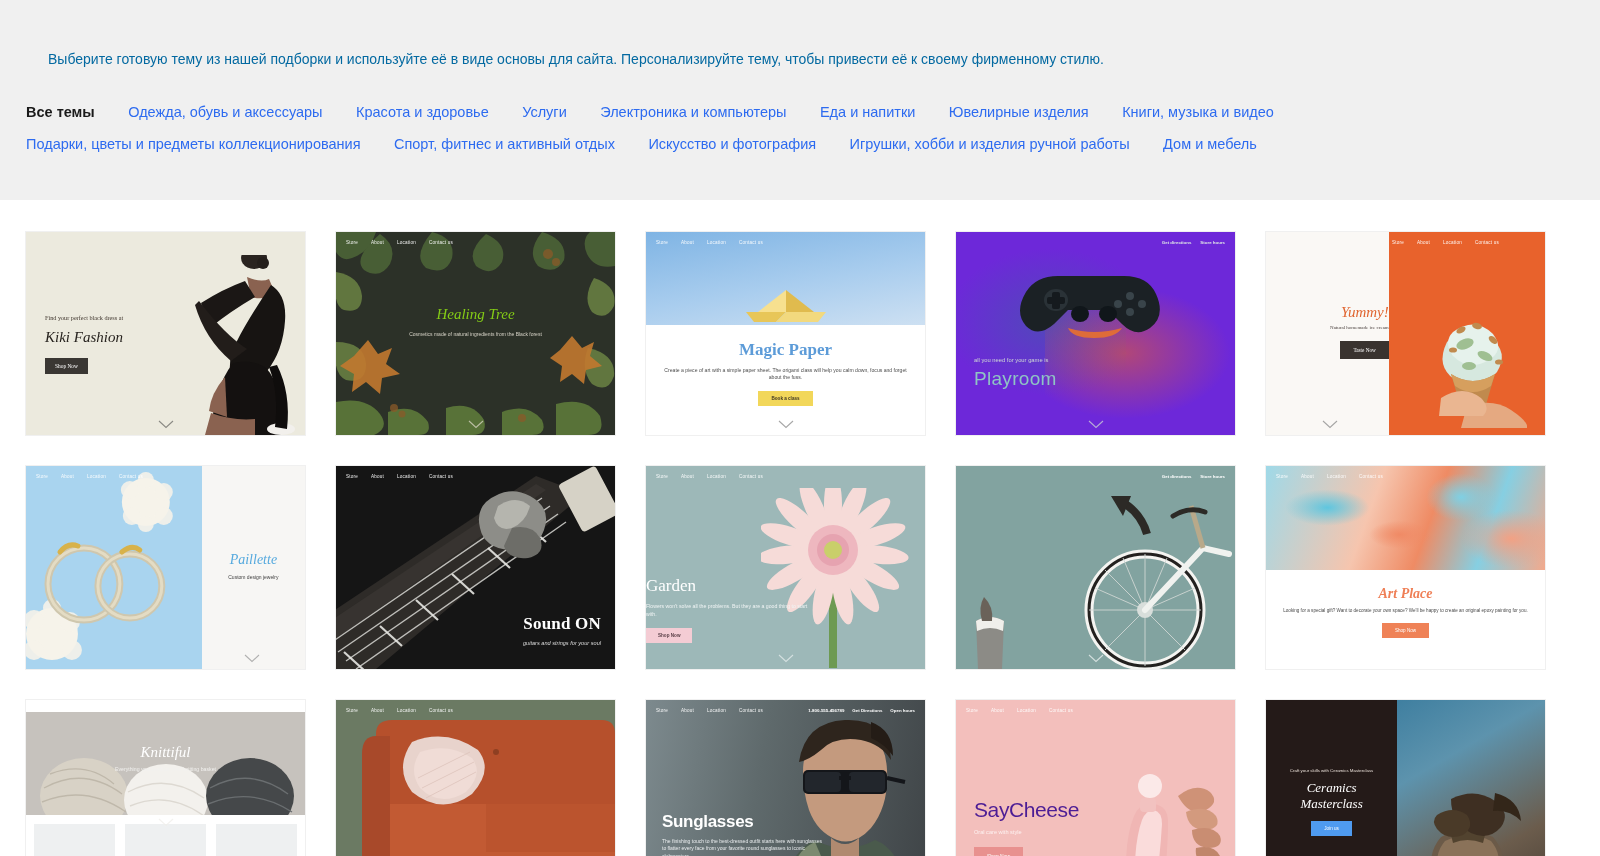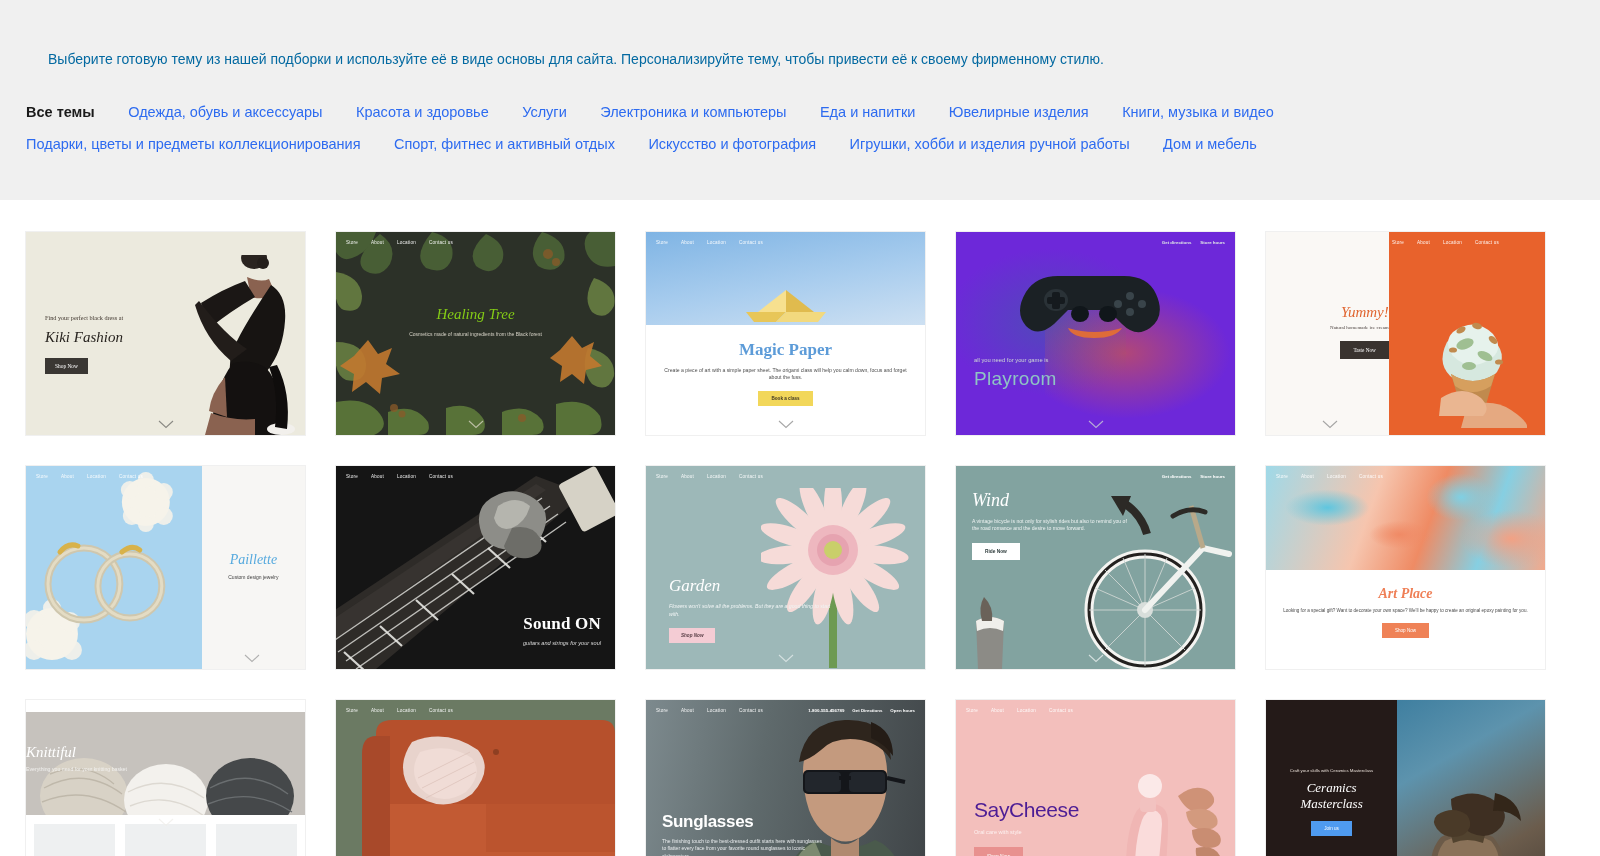--- a/index.html
+++ b/index.html
@@ -206,21 +206,21 @@
   .c-sound .txt { position: absolute; right: 14px; bottom: 22px; text-align: right; }
   .c-sound .pv-title {
     font-size: 17px; color: #fff; font-family: "Liberation Serif", serif;
     letter-spacing: .2px;
   }
   .c-sound .pv-sub { font-size: 5.6px; color: #ddd; margin-top: 5px; font-style: italic; }
 
   
   .c-gard { background: #9db8b8; }
   .c-gard .flower { position: absolute; right: 14px; top: 22px; width: 150px; height: 180px; }
-  .c-gard .txt { position: absolute; left: 23px; top: 110px; width: 168px; font-style: italic; }
+  .c-gard .txt { position: absolute; left: 0; top: 110px; width: 168px; }
   .c-gard .pv-title {
     font-size: 17px; color: #fff; font-family: "Liberation Serif", serif; font-weight: normal;
   }
   .c-gard .pv-sub { font-size: 5.2px; color: #f0f4f4; margin-top: 7px; }
   .c-gard .btn {
     margin-top: 10px; display: inline-block; background: #f4ccd4; color: #5b4048;
     font-size: 4.6px; font-weight: bold; padding: 5px 12px;
   }
 
   
@@ -260,21 +260,21 @@
     font-size: 4.6px; padding: 5px 13px;
   }
 
   
   .c-knit { background: #fff; }
   .c-knit .hero {
     position: absolute; top: 12px; left: 0; right: 0; height: 103px;
     background: linear-gradient(160deg,#cfcbc6 0%,#bdb9b4 60%,#aeaaa4 100%);
     overflow: hidden;
   }
-  .c-knit .txt { position: absolute; left: 0; right: 0; top: 44px; text-align: left; }
+  .c-knit .txt { position: absolute; left: 0; right: 0; top: 44px; text-align: center; }
   .c-knit .pv-title {
     font-size: 15px; color: #fff; font-family: "Liberation Serif", serif;
     font-style: italic; font-weight: normal;
   }
   .c-knit .pv-sub { font-size: 5.2px; color: #f2f1ef; margin-top: 5px; }
   .c-knit .tiles { position: absolute; left: 0; right: 0; top: 124px; display: flex; gap: 10px; padding: 0 8px; }
   .c-knit .tile { flex: 1; height: 80px; background: #eef0f1; position: relative; overflow: hidden; }
 
   
   .c-soho { background: #6a7a63; }
@@ -702,25 +702,20 @@
       </svg>
       <svg class="vase" viewBox="0 0 40 72">
         <path d="M6 24 q14 -8 28 0 l-2 48 l-24 0z" fill="#8c8b86"></path>
         <path d="M6 24 q14 -8 28 0 l-1 10 q-13 -6 -26 0z" fill="#f0efeb"></path>
         <path d="M14 0 q10 10 8 24 l-10 0 q-4 -14 2 -24z" fill="#6a6259"></path>
       </svg>
       <div class="topbar" style="position:absolute;top:8px;right:10px;display:flex;gap:9px;font-size:4.4px;color:#fff;z-index:6;font-weight:bold;">
         <span>Get directions</span>
         <span>Store hours</span>
       </div>
-      <div class="txt">
-        <div class="pv-title">Wind</div>
-        <div class="pv-sub">A vintage bicycle is not only for stylish rides but also to remind you of the road romance and the desire to move forward.</div>
-        <div class="btn">Ride Now</div>
-      </div>
     </div>
     <div class="chev">
       <svg viewBox="0 0 16 9">
           <path d="M1 1 L8 7.5 L15 1" fill="none" stroke="#eef3f2" stroke-width="1.1"></path>
         </svg>
     </div>
   </div>
 
   <div class="theme-card c-art">
     <div class="preview">

